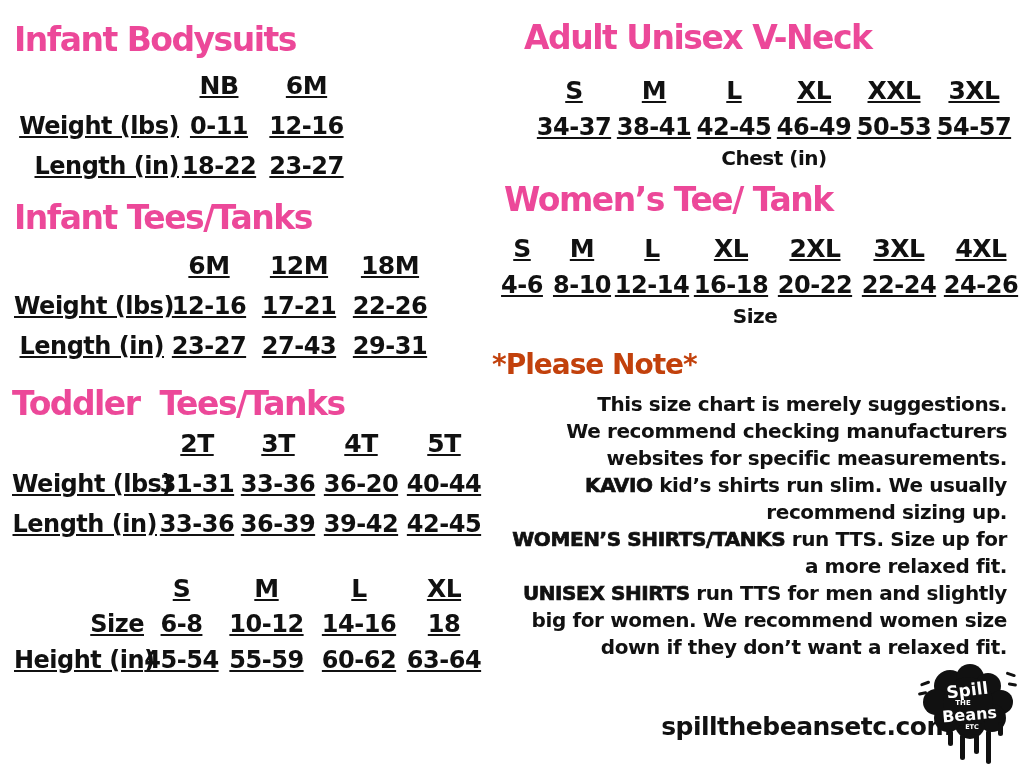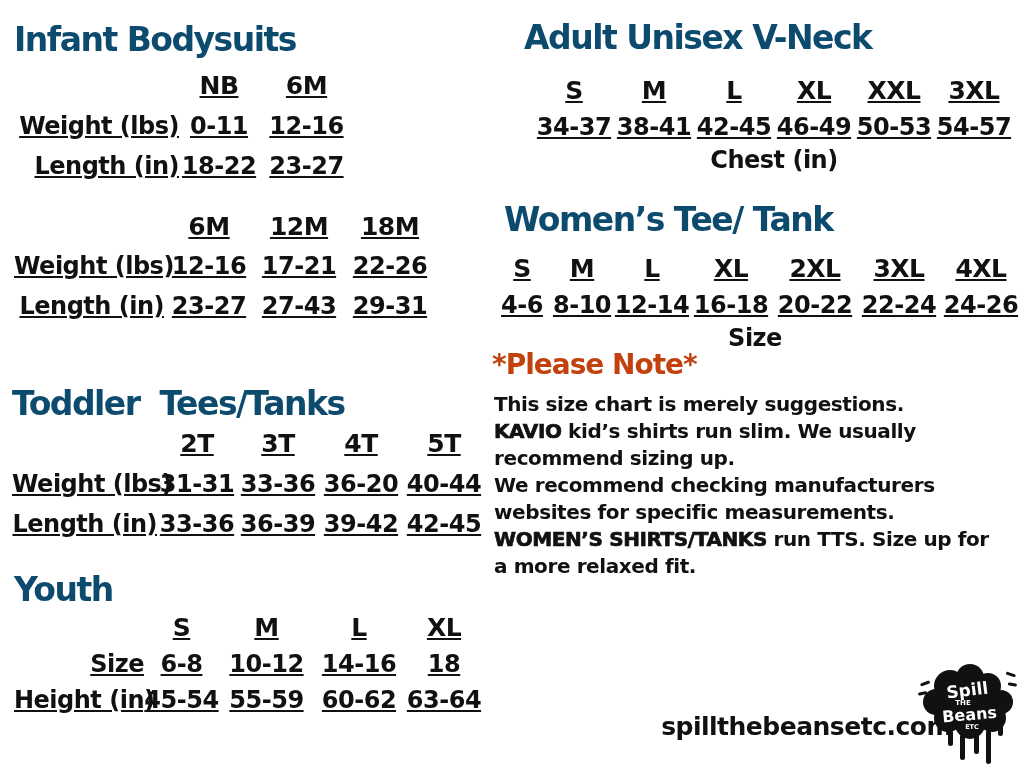--- a/index.html
+++ b/index.html
@@ -3,36 +3,36 @@
 <meta charset="utf-8">
 <style>
   html,body{margin:0;padding:0;}
   body{
     width:1024px;height:768px;position:relative;overflow:hidden;
     background:#ffffff;color:#111111;
     font-family:"DejaVu Sans",sans-serif;font-weight:700;
   }
   .sec{position:absolute;}
   h2.pink{
-    margin:0;font-size:33px;line-height:1.2;color:#0c4a6e;
+    margin:0;font-size:33px;line-height:1.2;color:#ec4899;
     letter-spacing:-1.5px;white-space:pre;
   }
   h3.note-title{margin:0 0 10px 0;font-size:28px;letter-spacing:-1px;color:#c2410c;}
   .grid{display:grid;align-items:center;grid-auto-rows:40px;text-decoration:underline;}
   .cell{font-size:24px;text-align:center;white-space:nowrap;letter-spacing:-0.5px;}
   .hdr{font-size:25px;}
   .lbl{text-align:right;}
   #g-ib{grid-template-columns:165px 80px 95px;margin-top:6px;}
   #g-it{grid-template-columns:150px 90px 90px 92px;margin-top:8px;}
   #g-tt{grid-template-columns:145px 80px 82px 84px 82px;}
   #g-y {grid-template-columns:130px 75px 95px 90px 80px;margin-top:0;grid-auto-rows:36px;}
   #g-av{grid-template-columns:repeat(6,80px);margin:14px 0 0 34px;grid-auto-rows:37px;}
   #g-wt{grid-template-columns:56px 64px 76px 82px 86px 82px 82px;margin:10px 0 0 4px;grid-auto-rows:37px;}
-  .cap{font-size:24px;text-align:center;letter-spacing:-0.5px;}
-  .notes-body{margin-left:2px;width:505px;}
+  .cap{font-size:20px;text-align:center;letter-spacing:-0.5px;}
+  .notes-body{margin-left:10px;width:505px;text-align:right;}
   p.note{margin:0;font-size:20px;line-height:27px;letter-spacing:-0.4px;}
   p.note b{-webkit-text-stroke:0.7px #111111;}
   .website{
     position:absolute;top:712px;left:520px;width:432px;
     text-align:right;font-size:25px;letter-spacing:-0.5px;white-space:nowrap;
   }
   .logo-wrap{position:absolute;top:660px;left:918px;width:100px;height:108px;}
 </style>
 </head>
 <body>
@@ -46,20 +46,21 @@
     <div class="cell lbl">Weight (lbs)</div>
     <div class="cell">0-11</div>
     <div class="cell">12-16</div>
     <div class="cell lbl">Length (in)</div>
     <div class="cell">18-22</div>
     <div class="cell">23-27</div>
   </div>
 </section>
 
 <section class="sec" style="top:198px;left:14px">
+  <h2 class="pink">Infant Tees/Tanks</h2>
   <div class="grid" id="g-it">
     <div class="cell lbl"></div>
     <div class="cell hdr">6M</div>
     <div class="cell hdr">12M</div>
     <div class="cell hdr">18M</div>
     <div class="cell lbl">Weight (lbs)</div>
     <div class="cell">12-16</div>
     <div class="cell">17-21</div>
     <div class="cell">22-26</div>
     <div class="cell lbl">Length (in)</div>
@@ -84,21 +85,20 @@
     <div class="cell">40-44</div>
     <div class="cell lbl">Length (in)</div>
     <div class="cell">33-36</div>
     <div class="cell">36-39</div>
     <div class="cell">39-42</div>
     <div class="cell">42-45</div>
   </div>
 </section>
 
 <section class="sec" style="top:570px;left:14px">
-  <h2 class="pink">Youth</h2>
   <div class="grid" id="g-y">
     <div class="cell lbl"></div>
     <div class="cell hdr">S</div>
     <div class="cell hdr">M</div>
     <div class="cell hdr">L</div>
     <div class="cell hdr">XL</div>
     <div class="cell lbl">Size</div>
     <div class="cell">6-8</div>
     <div class="cell">10-12</div>
     <div class="cell">14-16</div>
@@ -123,21 +123,21 @@
     <div class="cell">34-37</div>
     <div class="cell">38-41</div>
     <div class="cell">42-45</div>
     <div class="cell">46-49</div>
     <div class="cell">50-53</div>
     <div class="cell">54-57</div>
   </div>
   <div class="cap" style="width:480px;margin-left:34px">Chest (in)</div>
 </section>
 
-<section class="sec" style="top:200px;left:490px">
+<section class="sec" style="top:180px;left:490px">
   <h2 class="pink" style="margin-left:14px">Women’s Tee/ Tank</h2>
   <div class="grid" id="g-wt">
     <div class="cell hdr">S</div>
     <div class="cell hdr">M</div>
     <div class="cell hdr">L</div>
     <div class="cell hdr">XL</div>
     <div class="cell hdr">2XL</div>
     <div class="cell hdr">3XL</div>
     <div class="cell hdr">4XL</div>
     <div class="cell">4-6</div>
@@ -148,23 +148,24 @@
     <div class="cell">22-24</div>
     <div class="cell">24-26</div>
   </div>
   <div class="cap" style="width:522px;margin-left:4px">Size</div>
 </section>
 
 <section class="sec" style="top:348px;left:492px;width:510px">
   <h3 class="note-title">*Please Note*</h3>
   <div class="notes-body">
     <p class="note"><b></b><span>This size chart is merely suggestions.</span></p>
+    <p class="note"><b></b><span>We recommend checking manufacturers websites for specific measurements.</span></p>
     <p class="note"><b>KAVIO</b><span> kid’s shirts run slim. We usually recommend sizing up.</span></p>
-    <p class="note"><b></b><span>We recommend checking manufacturers websites for specific measurements.</span></p>
     <p class="note"><b>WOMEN’S SHIRTS/TANKS</b><span> run TTS. Size up for a more relaxed fit.</span></p>
+    <p class="note"><b>UNISEX SHIRTS</b><span> run TTS for men and slightly big for women. We recommend women size down if they don’t want a relaxed fit.</span></p>
   </div>
 </section>
 
 <div class="website">spillthebeansetc.com</div>
 
 <div class="logo-wrap">
   <svg width="100" height="108" viewBox="0 0 100 108" xmlns="http://www.w3.org/2000/svg">
     <g fill="#111111">
       <circle cx="32" cy="26" r="16"></circle>
       <circle cx="52" cy="18" r="14"></circle>

